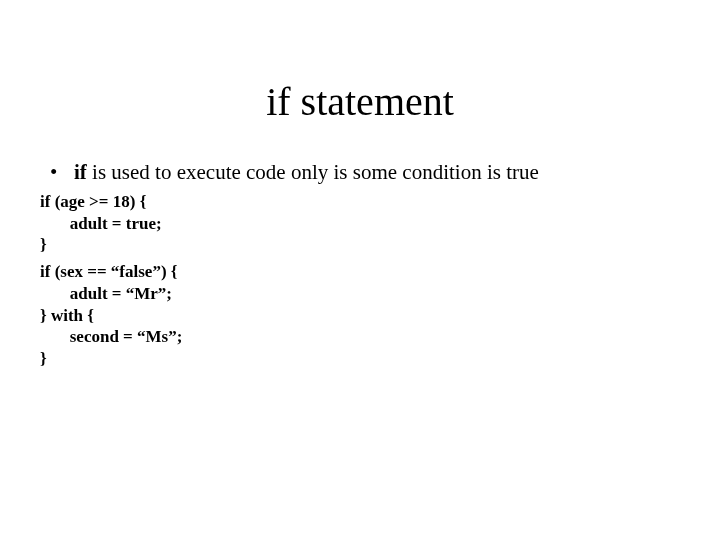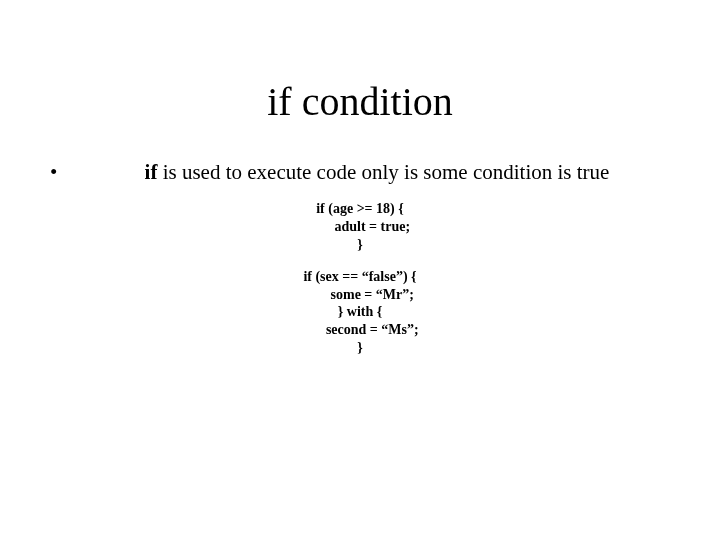--- a/index.html
+++ b/index.html
@@ -20,21 +20,20 @@
   .title {
     text-align: center;
     font-size: 40px;
     font-weight: 400;
     margin-top: 78px;
     margin-bottom: 34px;
   }
   .content {
     font-size: 21px;
     line-height: 1.28;
-    text-align: center;
   }
   ul.bullets {
     list-style: none;
     margin: 0;
     padding: 0;
   }
   ul.bullets > li {
     position: relative;
     padding-left: 34px;
     margin: 0 0 2px 0;
@@ -44,48 +43,48 @@
     position: absolute;
     left: 10px;
     top: 0;
     font-size: 21px;
     line-height: 1.28;
   }
   .bold {
     font-weight: 700;
   }
   .code-block {
-    font-size: 14px;
+    font-size: 17px;
     font-weight: 700;
     line-height: 1.28;
-    margin: 14px 0 4px 0;
+    margin: 5px 0 4px 0;
     white-space: pre;
     font-family: "Times New Roman", Times, serif;
   }
 </style>
 </head>
 <body>
 
 <div class="slide">
 
-  <div class="title">if condition</div>
+  <div class="title">if statement</div>
 
   <div class="content">
 
     <ul class="bullets">
       <li>
         <span class="bold">if</span><span> is used to execute code only is some condition is true</span>
       </li>
     </ul>
 
     <div class="code-block"><span>if (age &gt;= 18) {</span>
 <span>       adult = true;</span>
 <span>}</span></div>
 
 
     <div class="code-block"><span>if (sex == “false”) {</span>
-<span>       some = “Mr”;</span>
+<span>       adult = “Mr”;</span>
 <span>} with {</span>
 <span>       second = “Ms”;</span>
 <span>}</span></div>
 
   </div>
 </div>
 
 </body></html>

